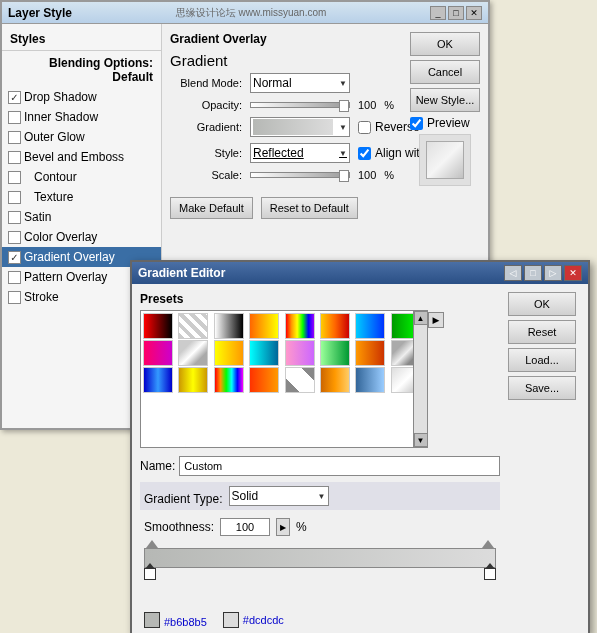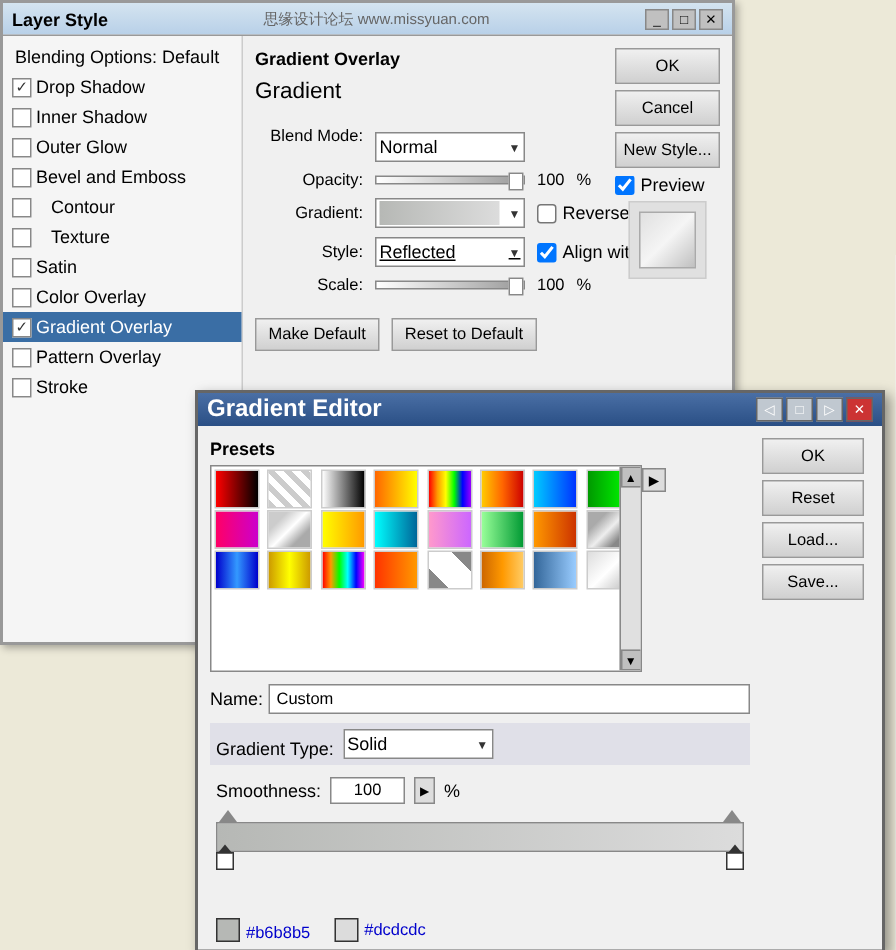--- a/index.html
+++ b/index.html
@@ -86,22 +86,23 @@
       display: flex;
       align-items: center;
     }
 
     .sidebar-item.active {
       background: #3a6ea5;
       color: #fff;
     }
 
     .sidebar-item.section-header {
-      font-weight: normal;
+      font-weight: bold;
       padding-left: 8px;
+      text-align: right;
     }
 
     .sidebar-item .checkbox {
       position: absolute;
       left: 6px;
       width: 13px;
       height: 13px;
       border: 1px solid #888;
       background: #fff;
       display: flex;
@@ -286,21 +287,21 @@
       background: linear-gradient(to bottom, #4a6fa5 0%, #2a4f85 100%);
       height: 22px;
       display: flex;
       align-items: center;
       justify-content: space-between;
       padding: 0 6px;
     }
 
     .gradient-editor-title-text {
       color: #fff;
-      font-size: 16px;
+      font-size: 12px;
       font-weight: bold;
     }
 
     .gradient-editor-body {
       padding: 8px;
       display: flex;
       flex-direction: row;
       gap: 8px;
     }
 
@@ -461,20 +462,21 @@
     <div class="title-bar-buttons">
       <div class="tb-btn">_</div>
       <div class="tb-btn">□</div>
       <div class="tb-btn">✕</div>
     </div>
   </div>
 
   <div class="layer-style-body">
 
     <div class="sidebar">
+      <div class="sidebar-title">Styles</div>
 
       <div class="sidebar-item section-header">
         <span>Blending Options: Default</span>
       </div>
       <div class="sidebar-item">
         <div class="checkbox checked"></div>
         <span>Drop Shadow</span>
       </div>
       <div class="sidebar-item">
         <div class="checkbox"></div>
@@ -517,21 +519,21 @@
         <span>Stroke</span>
       </div>
     </div>
 
     <div class="main-content">
       <div class="section-title">Gradient Overlay</div>
       <div class="sub-section-title">Gradient</div>
 
       <div class="form-row">
         <span class="form-label">Blend Mode:</span>
-        <div class="form-control-dropdown" style="width:90px;margin-top:15px;">
+        <div class="form-control-dropdown" style="width:90px;">
           <span>Normal</span>
           <span class="dropdown-arrow">▼</span>
         </div>
       </div>
 
       <div class="form-row">
         <span class="form-label">Opacity:</span>
         <div class="slider-container">
           <div class="slider-track">
             <div class="slider-thumb" style="right:0px;"></div>

